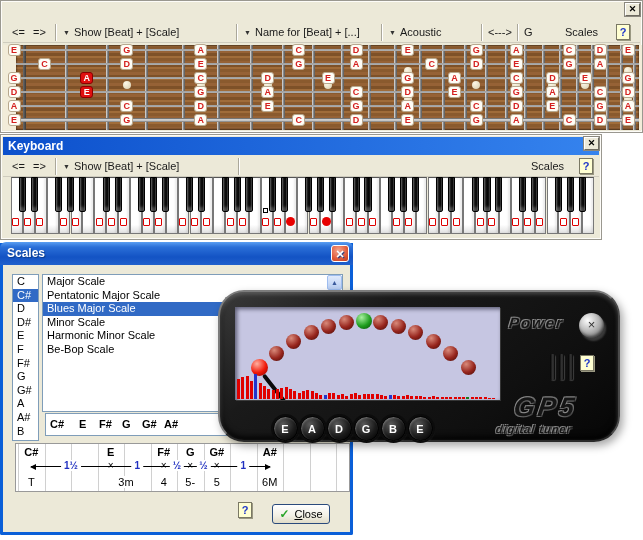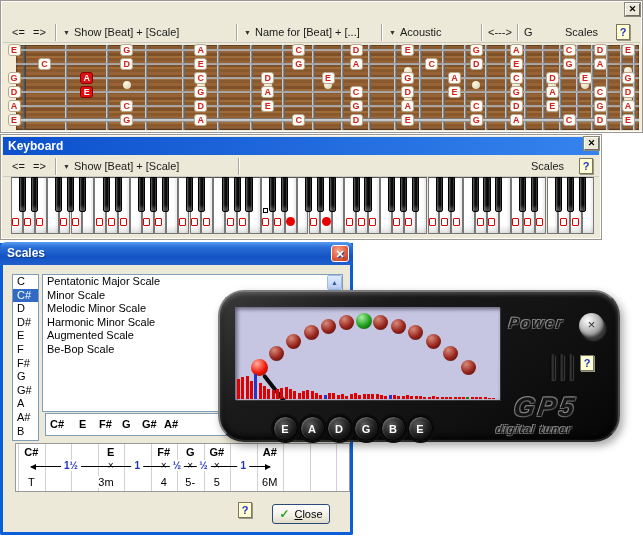--- a/index.html
+++ b/index.html
@@ -362,25 +362,25 @@
       <div class="li">F</div>
       <div class="li">F#</div>
       <div class="li">G</div>
       <div class="li">G#</div>
       <div class="li">A</div>
       <div class="li">A#</div>
       <div class="li">B</div>
     </div>
   <div class="listbox" id="scalelist" style="left:39px;top:31px;width:301px;height:138px;">
 
+  <div class="li" style="width: 284px;">Major Scale</div>
       <div class="li" style="width: 284px;">Pentatonic Major Scale</div>
+      <div class="li sel" style="width: 284px;">Blues Major Scale</div>
       <div class="li" style="width: 284px;">Minor Scale</div>
-      <div class="li" style="width: 284px;">Melodic Minor Scale</div>
       <div class="li" style="width: 284px;">Harmonic Minor Scale</div>
-      <div class="li" style="width: 284px;">Augmented Scale</div>
       <div class="li" style="width: 284px;">Be-Bop Scale</div>
       <div class="sbup">▲</div>
     </div>
   <div class="notesrow" id="notesrow">
       <span style="left: 4px;">C#</span>
       <span style="left: 33px;">E</span>
       <span style="left: 53px;">F#</span>
       <span style="left: 76px;">G</span>
       <span style="left: 96px;">G#</span>
       <span style="left: 118px;">A#</span>
@@ -398,21 +398,21 @@
       <div class="dcol" style="left: 240.5px;"></div>
       <div class="dcol" style="left: 267px;"></div>
       <div class="dcol" style="left: 293.5px;"></div>
       <div class="dcol" style="left: 320px;"></div>
       <div class="dline" style="left: 15.25px; width: 238.5px;"></div>
       <div class="ah" style="left: 14.25px; border-right: 6px solid rgb(0, 0, 0);"></div>
       <div class="ah" style="left: 248.75px; border-left: 6px solid rgb(0, 0, 0);"></div>
       <div class="dnote" style="left: 15.25px;">C#</div>
       <div class="ddeg" style="left: 15.25px;">T</div>
       <div class="dnote" style="left: 94.75px;">E</div>
-      <div class="ddeg" style="left: 90px;">3m</div>
+      <div class="ddeg" style="left: 110px;">3m</div>
       <div class="dx" style="left: 94.75px;">×</div>
       <div class="dint" style="left: 55px;">1½</div>
       <div class="dnote" style="left: 147.75px;">F#</div>
       <div class="ddeg" style="left: 147.75px;">4</div>
       <div class="dx" style="left: 147.75px;">×</div>
       <div class="dint" style="left: 121.25px;">1</div>
       <div class="dnote" style="left: 174.25px;">G</div>
       <div class="ddeg" style="left: 174.25px;">5-</div>
       <div class="dx" style="left: 174.25px;">×</div>
       <div class="dint" style="left: 161px;">½</div>

